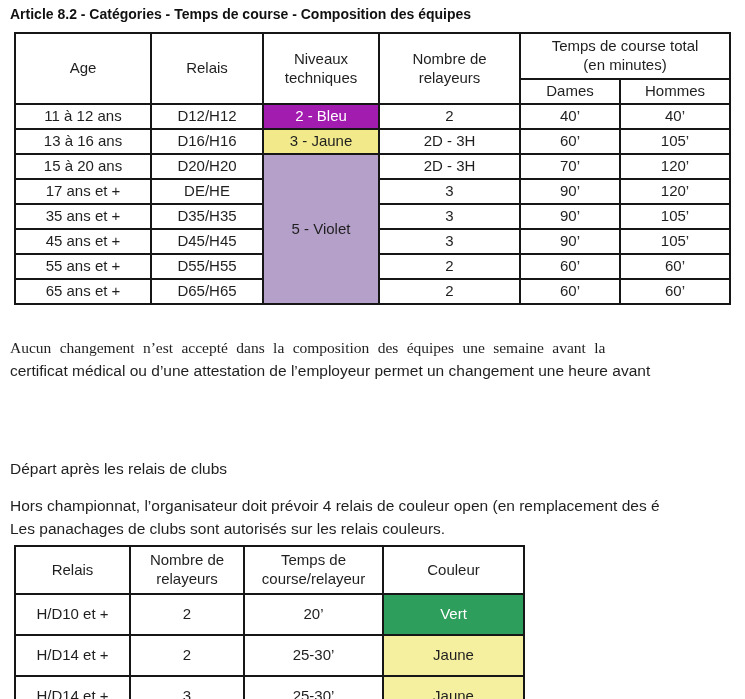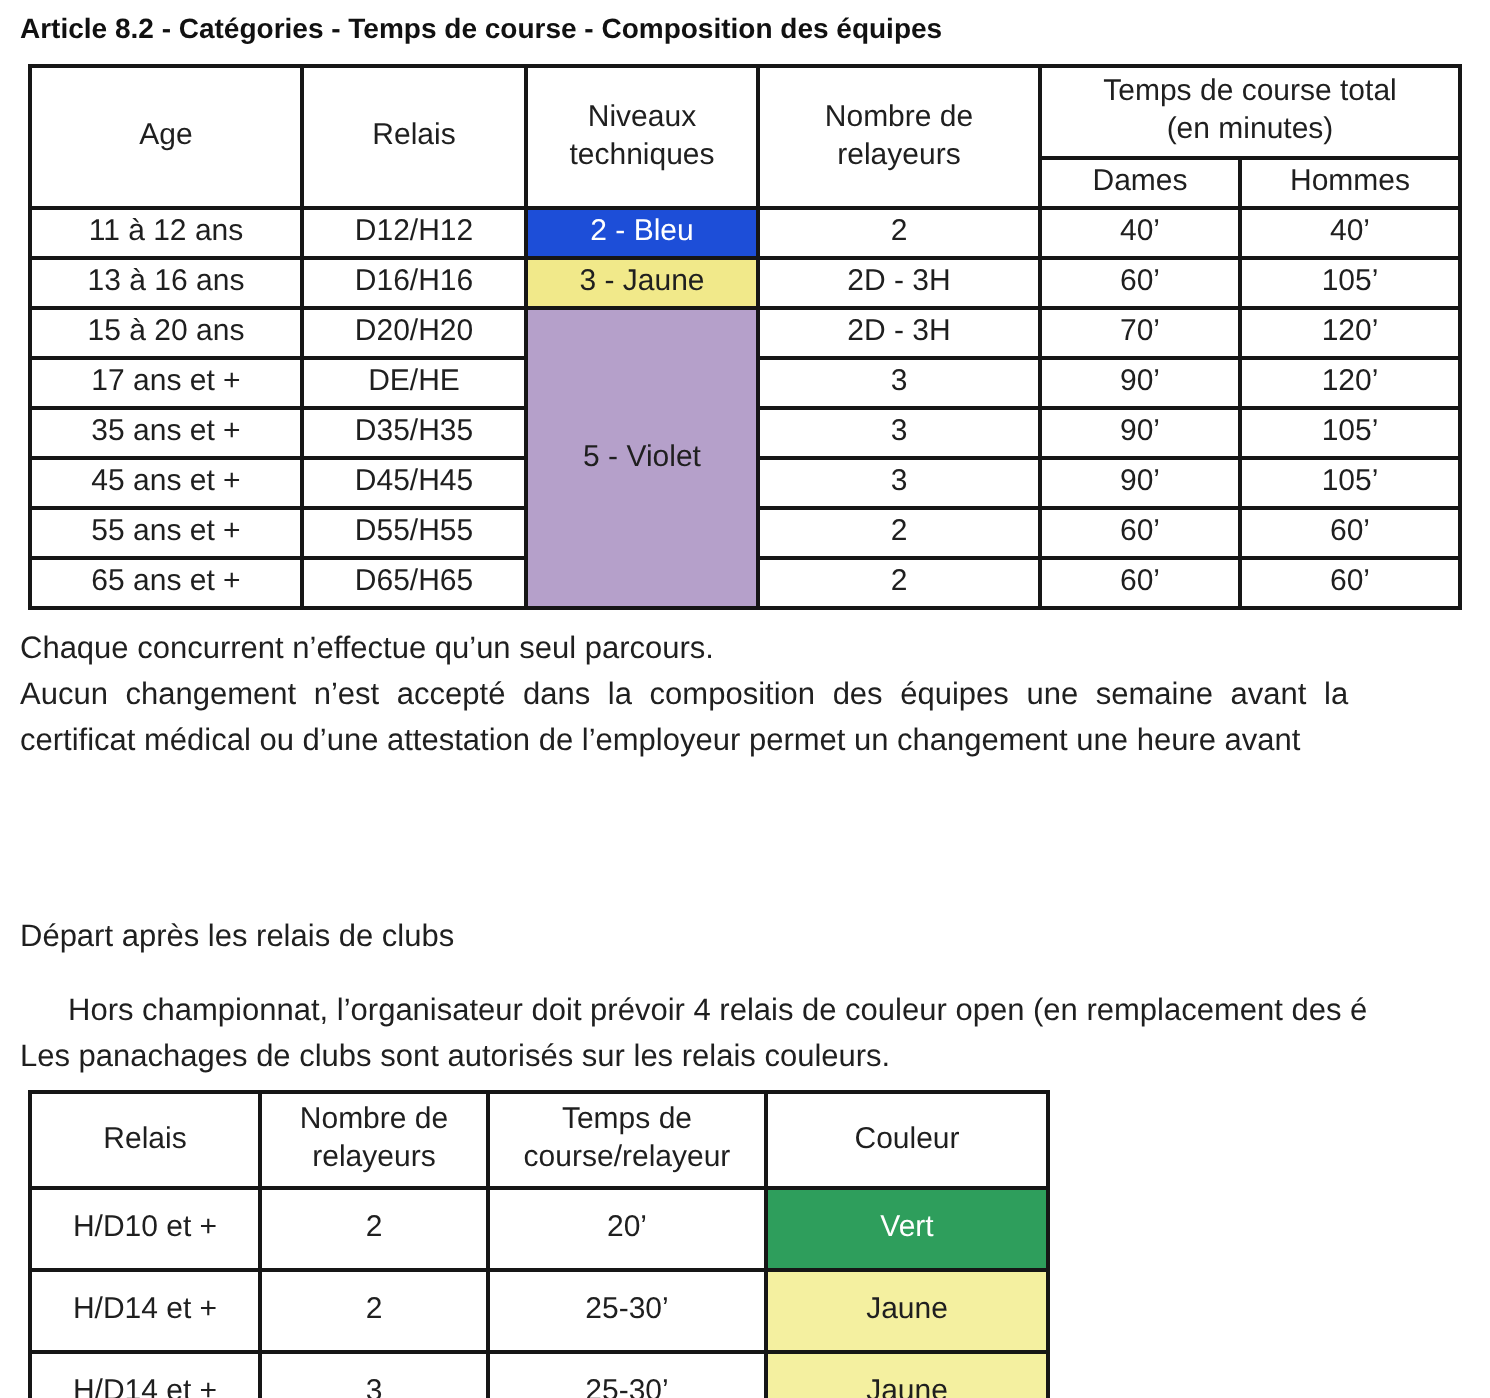--- a/index.html
+++ b/index.html
@@ -26,25 +26,25 @@
 
   #table-couleur { left:14px; top:545px; width:509px; }
   #table-couleur thead tr { height:48px; }
   #table-couleur tbody tr { height:41px; }
 
   .textline {
     position:absolute; left:10px; right:0; white-space:nowrap; overflow:hidden;
     font-size:15.5px; line-height:23px; height:23px;
   }
   #pline-0 { top:313px; }
-  #pline-1 { top:336px; word-spacing:4.5px; }
+  #pline-1 { top:336px; word-spacing:4.5px;font-family:Liberation Serif, serif; }
   #pline-2 { top:359px; }
   #pline-3 { top:382px; }
   #line-depart { top:457px; }
-  #line-hors { top:494px;margin-left:24px; }
+  #line-hors { top:494px; }
   #line-panachages { top:517px; }
 </style>
 </head>
 <body>
 
 <div class="page">
 
   <h2 id="heading-82" class="article-heading">Article 8.2 - Catégories - Temps de course - Composition des équipes</h2>
 
   <table id="table-categories">
@@ -75,21 +75,21 @@
       </tr>
       <tr class="h2">
         <th>Dames</th>
         <th>Hommes</th>
       </tr>
     </thead>
     <tbody>
       <tr>
         <td>11 à 12 ans</td>
         <td>D12/H12</td>
-        <td style="background-color: #1d4ed8; color: rgb(255, 255, 255);">2 - Bleu</td>
+        <td style="background-color: #a21caf; color: rgb(255, 255, 255);">2 - Bleu</td>
         <td>2</td>
         <td>40’</td>
         <td>40’</td>
       </tr>
       <tr>
         <td>13 à 16 ans</td>
         <td>D16/H16</td>
         <td style="background-color: rgb(241, 233, 138); color: rgb(31, 31, 31);">3 - Jaune</td>
         <td>2D - 3H</td>
         <td>60’</td>
@@ -134,21 +134,20 @@
       <tr>
         <td>65 ans et +</td>
         <td>D65/H65</td>
         <td>2</td>
         <td>60’</td>
         <td>60’</td>
       </tr>
     </tbody>
   </table>
 
-  <div id="pline-0" class="textline">Chaque concurrent n’effectue qu’un seul parcours.</div>
   <div id="pline-1" class="textline">Aucun changement n’est accepté dans la composition des équipes une semaine avant la</div>
   <div id="pline-2" class="textline">certificat médical ou d’une attestation de l’employeur permet un changement une heure avant</div>
 
   <div id="line-depart" class="textline">Départ après les relais de clubs</div>
   <div id="line-hors" class="textline">Hors championnat, l’organisateur doit prévoir 4 relais de couleur open (en remplacement des é</div>
   <div id="line-panachages" class="textline">Les panachages de clubs sont autorisés sur les relais couleurs.</div>
 
   <table id="table-couleur">
     <colgroup>
       <col style="width:115px">

